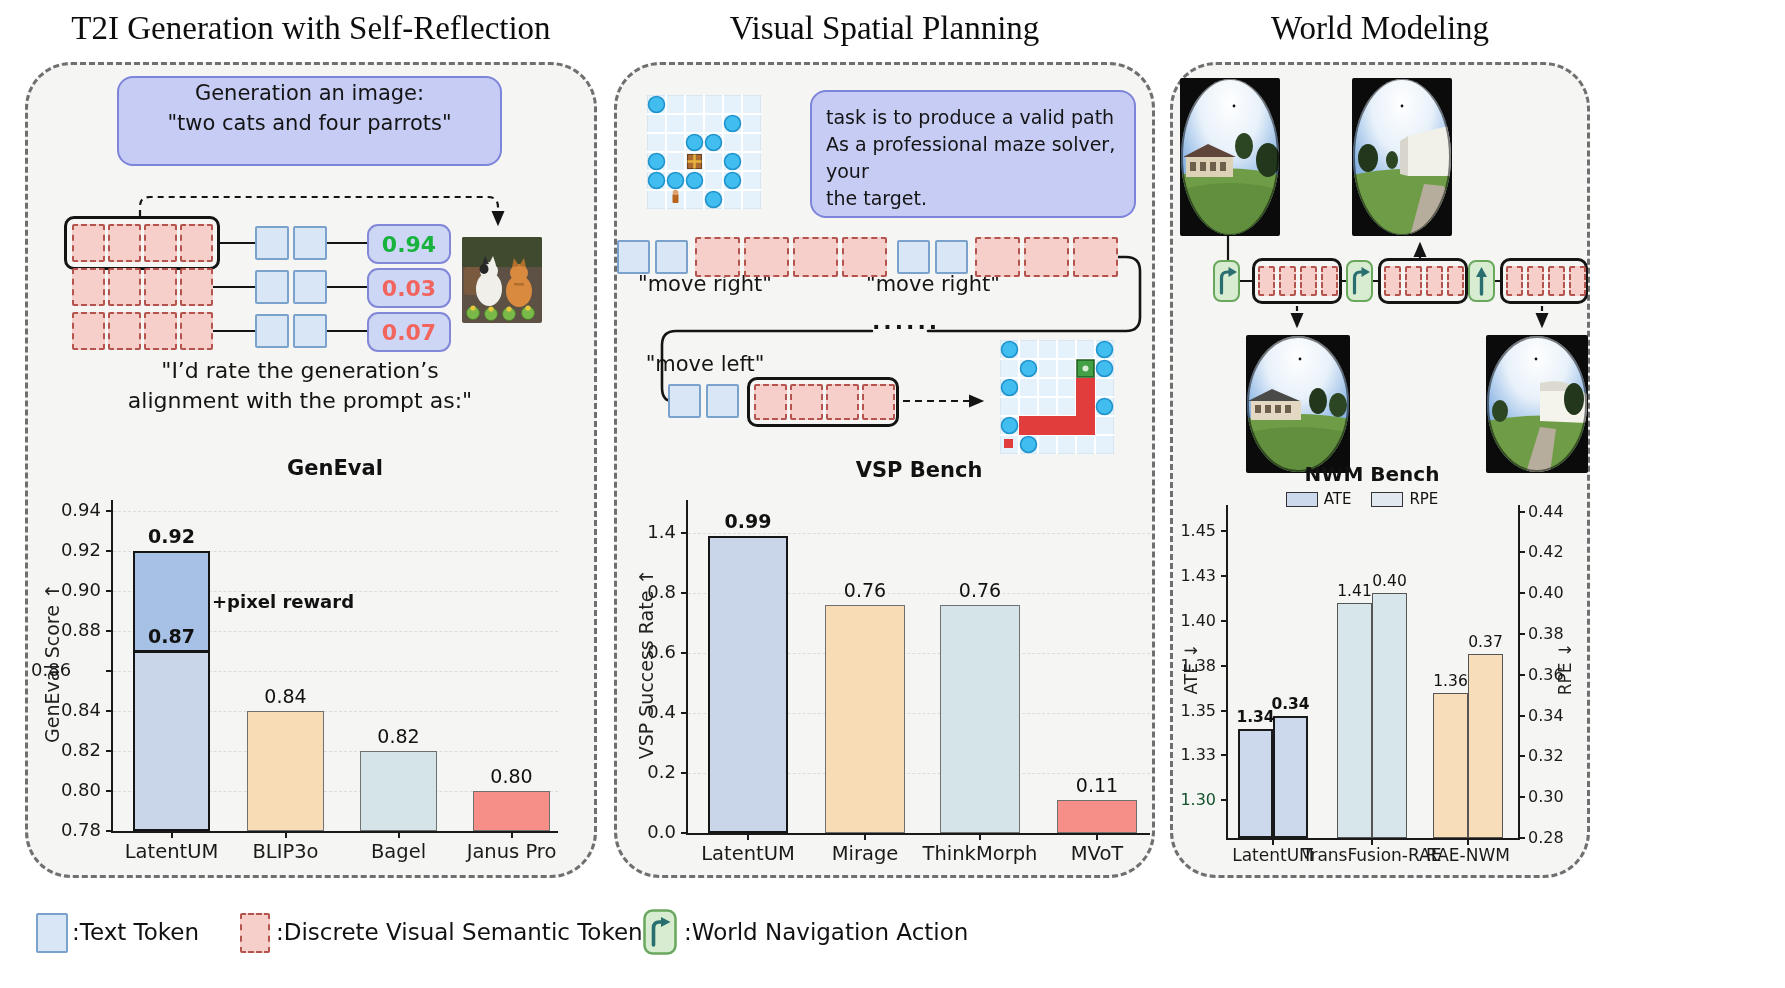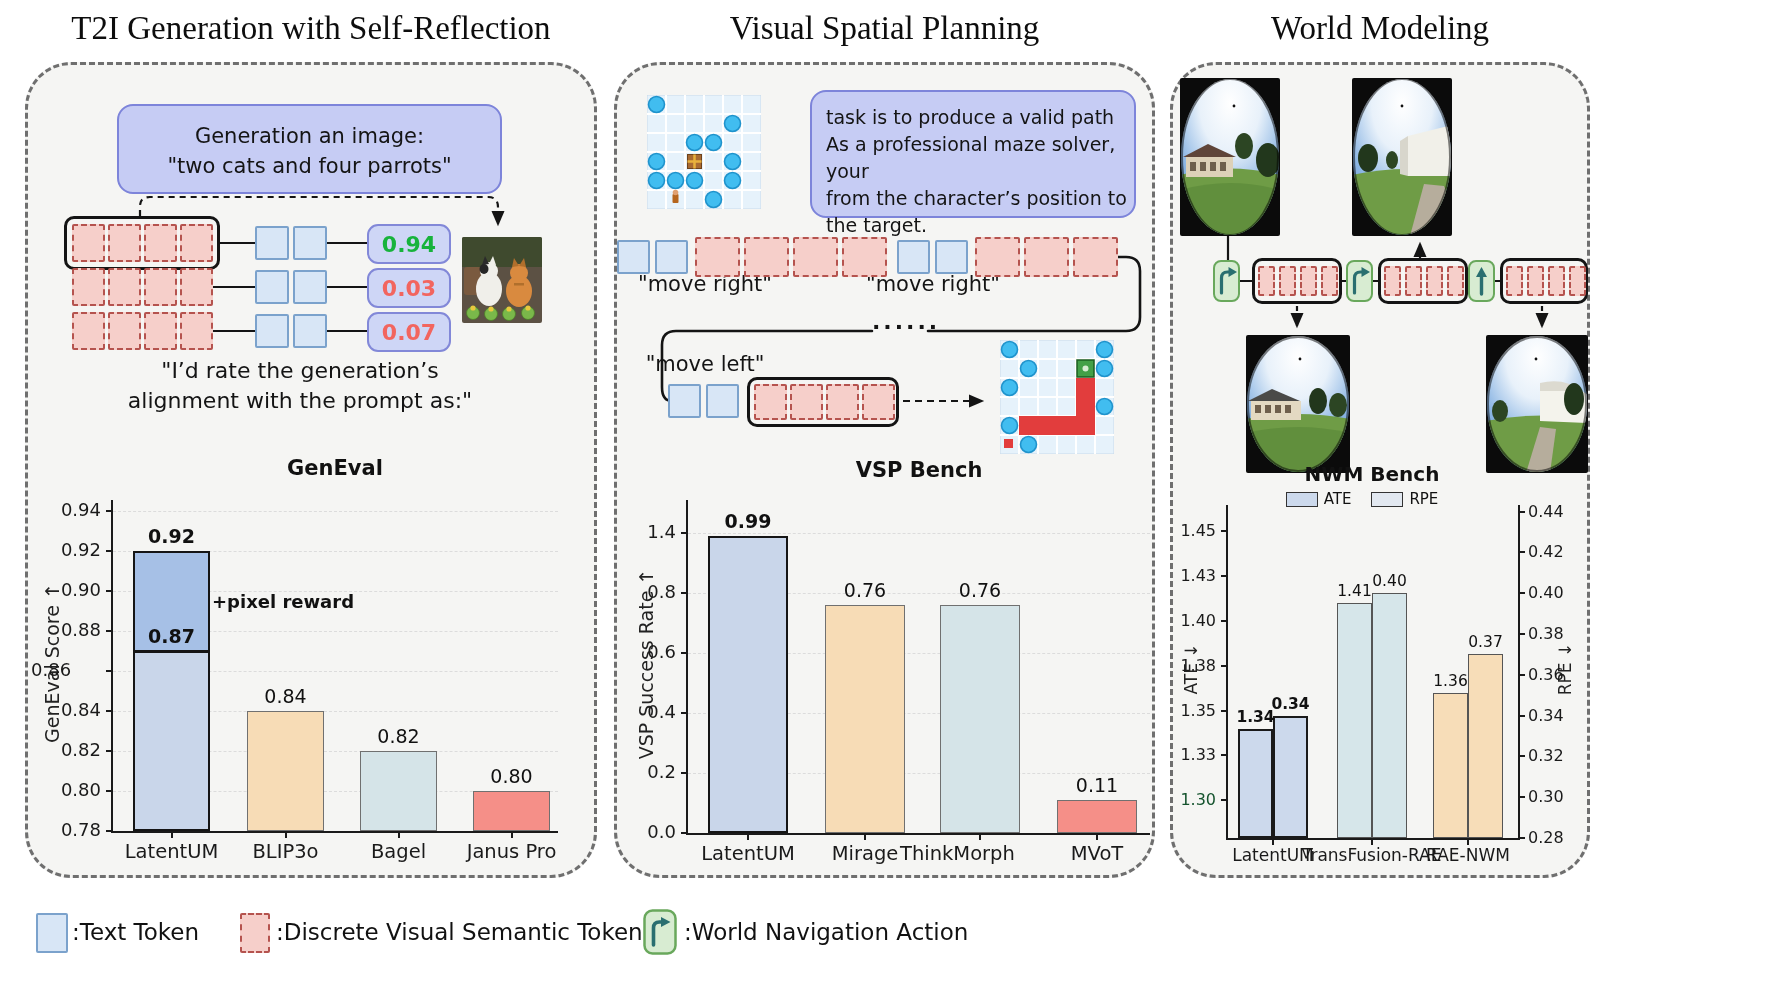--- a/index.html
+++ b/index.html
@@ -58,21 +58,21 @@
 
     <path d="M 903 401 H 982" fill="none" stroke="#141414" stroke-width="2.2" stroke-dasharray="7 5" marker-end="url(#ah)"></path>
 
     <line x1="1226" y1="281" x2="1586" y2="281" stroke="#141414" stroke-width="2.2"></line>
     <line x1="1228" y1="236" x2="1228" y2="281" stroke="#141414" stroke-width="2.2"></line>
     <path d="M 1420 258 V 244" fill="none" stroke="#141414" stroke-width="2.2" marker-end="url(#ah)"></path>
     <path d="M 1297 306 V 326" fill="none" stroke="#141414" stroke-width="2.2" stroke-dasharray="5 4" marker-end="url(#ah)"></path>
     <path d="M 1542 306 V 326" fill="none" stroke="#141414" stroke-width="2.2" stroke-dasharray="5 4" marker-end="url(#ah)"></path>
   </svg>
 
-  <div class="bubble" style="left:117px;top:104px;width:385px;height:90px;text-align:center;padding-top:15px;font-size:21px;line-height:30px;">
+  <div class="bubble" style="left:117px;top:76px;width:385px;height:90px;text-align:center;font-size:21px;line-height:30px;">
     <div class="hand">Generation an image:</div>
     <div class="hand">"two cats and four parrots"</div>
   </div>
 
   <div class="obox" style="left:64px;top:216px;width:156px;height:54px;"></div>
 
   <div class="pill" style="left:367px;top:224px;">
       <span style="color: rgb(23, 179, 60);">0.94</span>
     </div>
   <div class="pill" style="left:367px;top:268px;">
@@ -145,21 +145,20 @@
     <line x1="40.5" y1="66.5" x2="54.5" y2="66.5" stroke="#e8b13c" stroke-width="2.5"></line>
     <g>
       <rect x="25.5" y="99" width="6" height="9" rx="1" fill="#b5651d"></rect>
         <circle cx="28.5" cy="97.5" r="2.8" fill="#e0a070"></circle>
     </g>
   </svg>
 
   <div class="bubble" style="left:810px;top:90px;width:326px;height:128px;padding:12px 0 0 14px;font-size:19px;line-height:27px;">
     <div class="hand">task is to produce a valid path</div>
     <div class="hand">As a professional maze solver, your</div>
-    <div class="hand">from the character’s position to</div>
     <div class="hand">the target.</div>
   </div>
 
   <div class="hand" style="position:absolute;left:635px;top:272px;width:140px;text-align:center;font-size:21px;z-index:2;">"move right"</div>
   <div class="hand" style="position:absolute;left:863px;top:272px;width:140px;text-align:center;font-size:21px;z-index:2;">"move right"</div>
   <div class="dots" style="left:872px;top:314px;width:60px;text-align:center;">······</div>
   <div class="hand" style="position:absolute;left:635px;top:352px;width:140px;text-align:center;font-size:21px;z-index:2;">"move left"</div>
 
   <div class="obox" style="left:747px;top:377px;width:152px;height:50px;"></div>
 
@@ -411,21 +410,21 @@
       <div style="position: absolute; left: 698px; top: 510px; width: 100px; text-align: center; font-size: 19px; color: rgb(17, 17, 17); font-weight: bold;">0.99</div>
       <div style="position: absolute; left: 747px; top: 835px; width: 2px; height: 5px; background: rgb(26, 26, 26);"></div>
       <div style="position: absolute; left: 668px; top: 842px; width: 160px; text-align: center; font-size: 19.5px; color: rgb(26, 26, 26);">LatentUM</div>
       <div style="position: absolute; left: 825px; top: 605px; width: 80px; height: 228px; background: rgb(247, 220, 182); border: 1.4px solid rgb(112, 112, 112); box-sizing: border-box;"></div>
       <div style="position: absolute; left: 815px; top: 579px; width: 100px; text-align: center; font-size: 19px; color: rgb(17, 17, 17);">0.76</div>
       <div style="position: absolute; left: 864px; top: 835px; width: 2px; height: 5px; background: rgb(26, 26, 26);"></div>
       <div style="position: absolute; left: 785px; top: 842px; width: 160px; text-align: center; font-size: 19.5px; color: rgb(26, 26, 26);">Mirage</div>
       <div style="position: absolute; left: 940px; top: 605px; width: 80px; height: 228px; background: rgb(213, 228, 232); border: 1.4px solid rgb(112, 112, 112); box-sizing: border-box;"></div>
       <div style="position: absolute; left: 930px; top: 579px; width: 100px; text-align: center; font-size: 19px; color: rgb(17, 17, 17);">0.76</div>
       <div style="position: absolute; left: 979px; top: 835px; width: 2px; height: 5px; background: rgb(26, 26, 26);"></div>
-      <div style="position: absolute; left: 900px; top: 842px; width: 160px; text-align: left; font-size: 19.5px; color: rgb(26, 26, 26);">ThinkMorph</div>
+      <div style="position: absolute; left: 900px; top: 842px; width: 160px; text-align: center; font-size: 19.5px; color: rgb(26, 26, 26);">ThinkMorph</div>
       <div style="position: absolute; left: 1057px; top: 800px; width: 80px; height: 33px; background: rgb(245, 143, 136); border: 1.4px solid rgb(112, 112, 112); box-sizing: border-box;"></div>
       <div style="position: absolute; left: 1047px; top: 774px; width: 100px; text-align: center; font-size: 19px; color: rgb(17, 17, 17);">0.11</div>
       <div style="position: absolute; left: 1096px; top: 835px; width: 2px; height: 5px; background: rgb(26, 26, 26);"></div>
       <div style="position: absolute; left: 1017px; top: 842px; width: 160px; text-align: center; font-size: 19.5px; color: rgb(26, 26, 26);">MVoT</div>
       <div style="position: absolute; left: 1212px; top: 462px; width: 320px; text-align: center; font-size: 20px; color: rgb(17, 17, 17); font-weight: bold;">NWM Bench</div>
       <div style="position: absolute; left: 1262px; top: 490px; width: 220px; height: 18px; display: flex; align-items: center; justify-content: center;">
         <span style="display: inline-block; width: 30px; height: 13px; border: 1.4px solid rgb(51, 51, 51); margin-right: 6px; background: rgb(204, 217, 236);"></span>
         <span style="font-size: 15px; color: rgb(17, 17, 17); margin-right: 20px;">ATE</span>
         <span class="hatch" style="display: inline-block; width: 30px; height: 13px; border: 1.4px solid rgb(51, 51, 51); margin-right: 6px; background: rgb(226, 232, 240);"></span>
         <span style="font-size: 15px; color: rgb(17, 17, 17); margin-right: 20px;">RPE</span>

